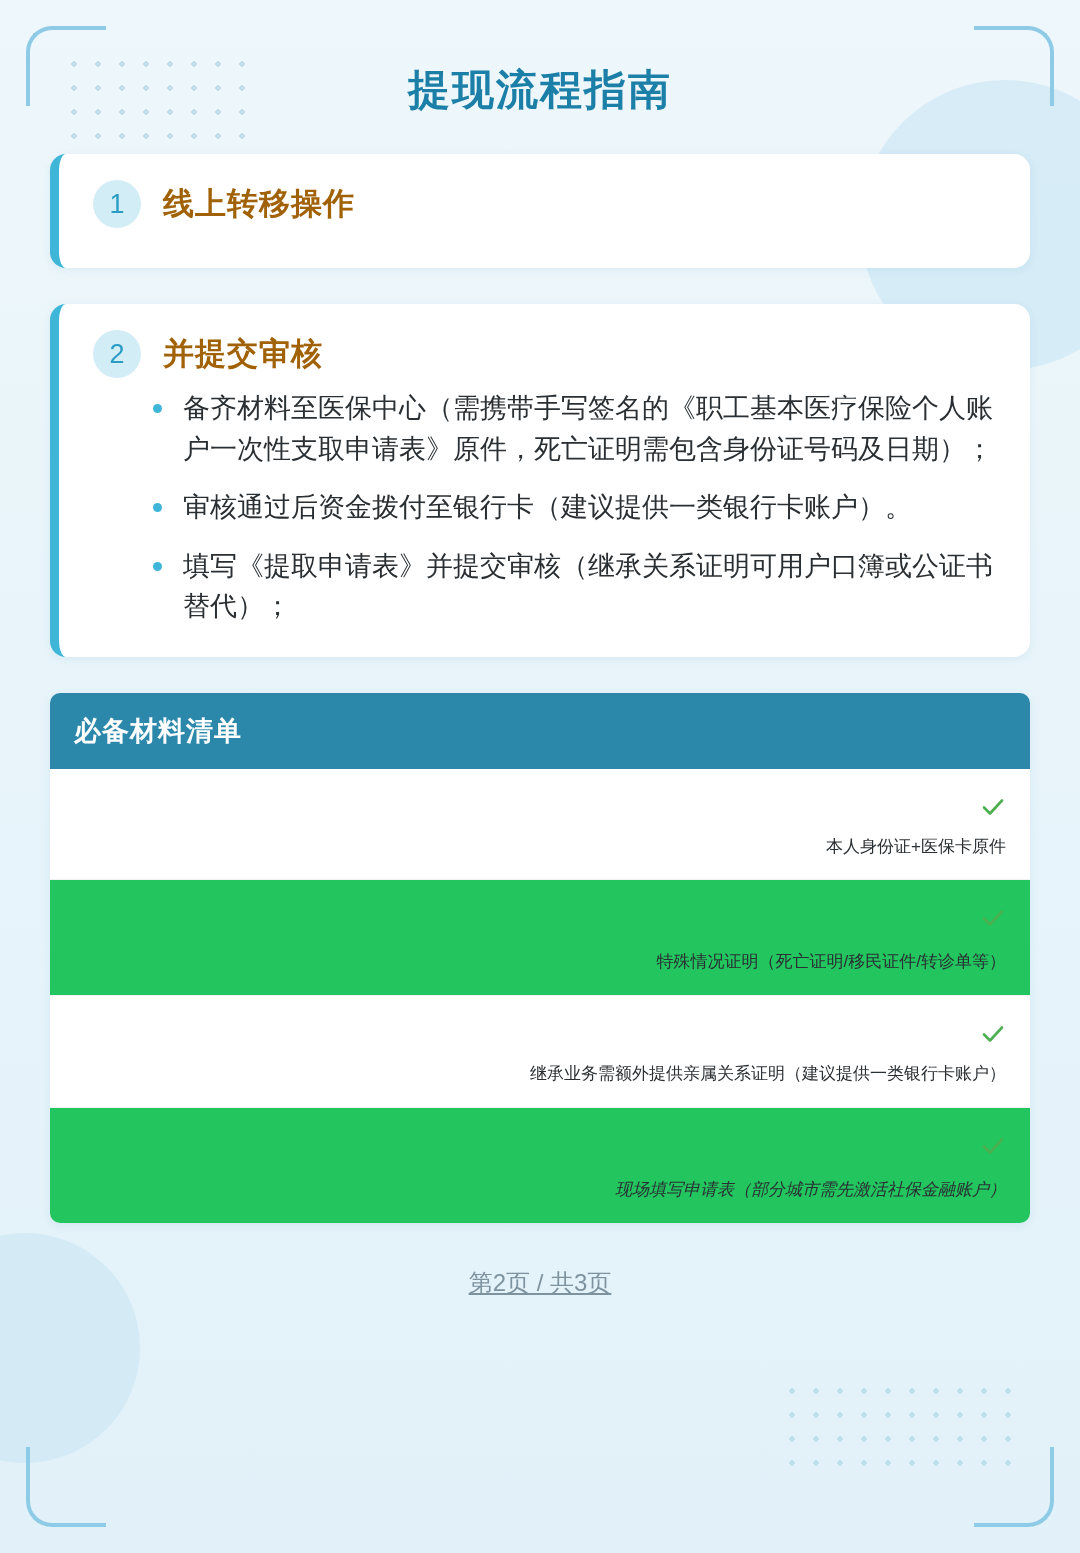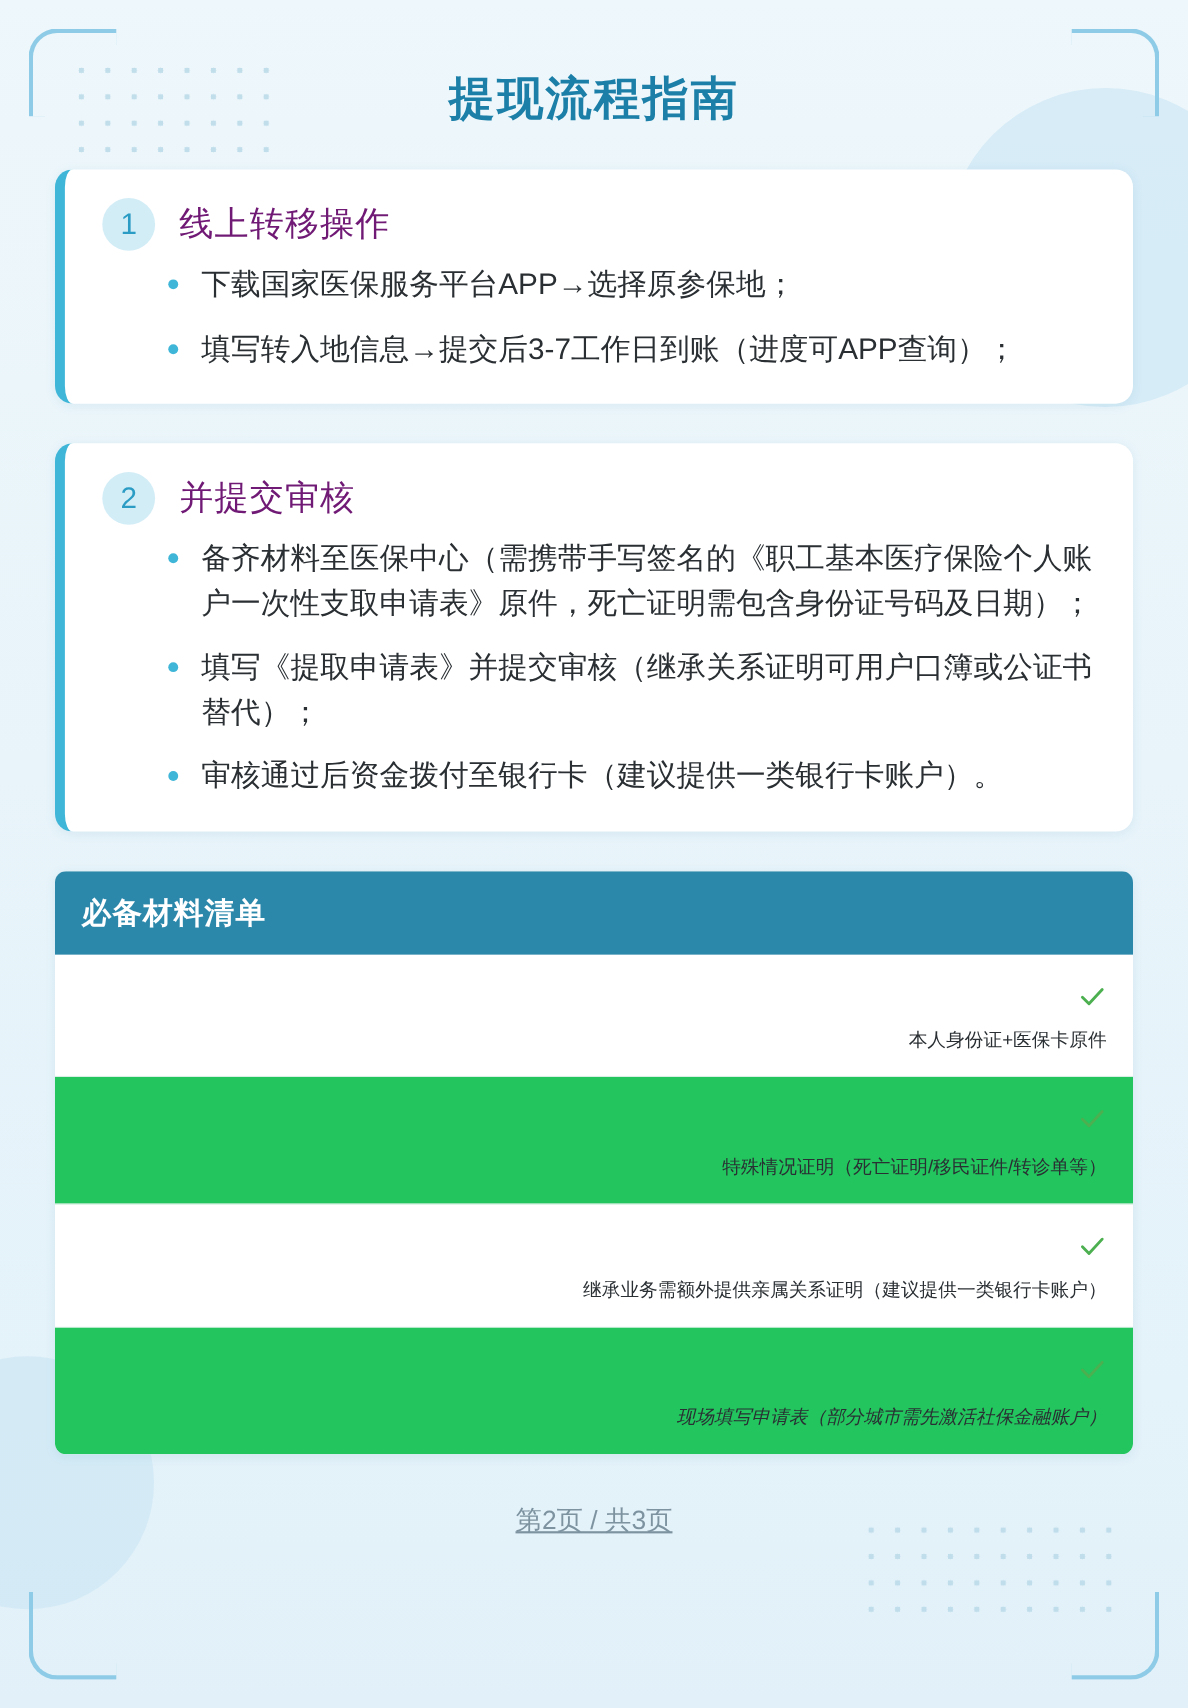--- a/index.html
+++ b/index.html
@@ -144,23 +144,23 @@
     background: #d3edf7;
     color: #2b9cc4;
     font-size: 27px;
     font-weight: normal;
     display: flex;
     align-items: center;
     justify-content: center;
   }
 
   .step-title {
-    color: #701a75;
+    color: #a16207;
     font-size: 31px;
-    font-weight: normal;
+    font-weight: bold;
     letter-spacing: 1px;
   }
 
   .bullets {
     list-style: none;
     margin: 0;
     padding: 0 0 0 56px;
   }
   .bullets li {
     position: relative;
@@ -257,35 +257,31 @@
 
   <div class="content">
 
     <div class="page-title">提现流程指南</div>
 
     <div class="step-card">
       <div class="step-head">
         <div class="step-num">1</div>
         <div class="step-title">线上转移操作</div>
       </div>
-      <ul class="bullets">
-        <li>下载国家医保服务平台APP→选择原参保地；</li>
-        <li>填写转入地信息→提交后3-7工作日到账（进度可APP查询）；</li>
-      </ul>
     </div>
 
     <div class="step-card">
       <div class="step-head">
         <div class="step-num">2</div>
         <div class="step-title">并提交审核</div>
       </div>
       <ul class="bullets">
         <li>备齐材料至医保中心（需携带手写签名的《职工基本医疗保险个人账户一次性支取申请表》原件，死亡证明需包含身份证号码及日期）；</li>
+        <li>审核通过后资金拨付至银行卡（建议提供一类银行卡账户）。</li>
         <li>填写《提取申请表》并提交审核（继承关系证明可用户口簿或公证书替代）；</li>
-        <li>审核通过后资金拨付至银行卡（建议提供一类银行卡账户）。</li>
       </ul>
     </div>
 
     <div class="materials">
       <div class="materials-head">必备材料清单</div>
 
       <div class="materials-row">
         <span class="check">
           <svg width="26" height="26" viewBox="0 0 26 26">
               <path d="M4 13.5 L10 19.5 L22 6.5" fill="none" stroke="#4caf50" stroke-width="2.6" stroke-linecap="round" stroke-linejoin="round"></path>

